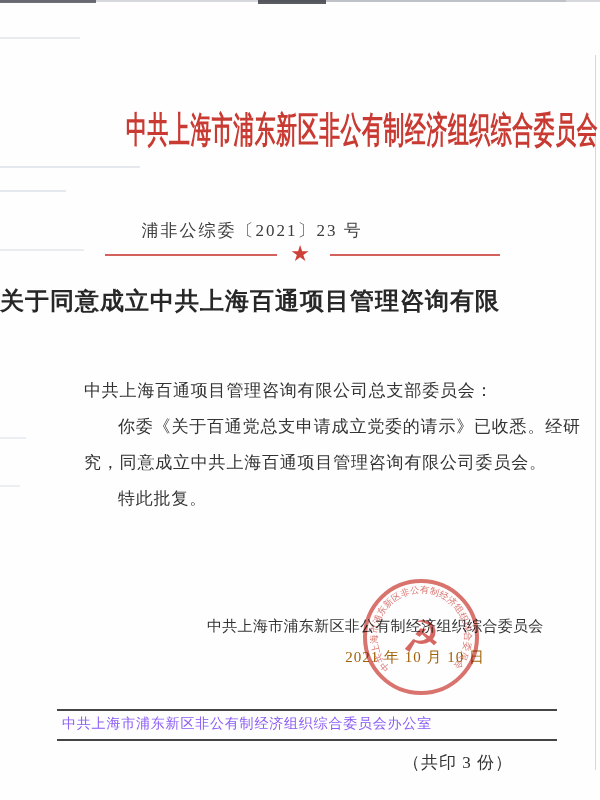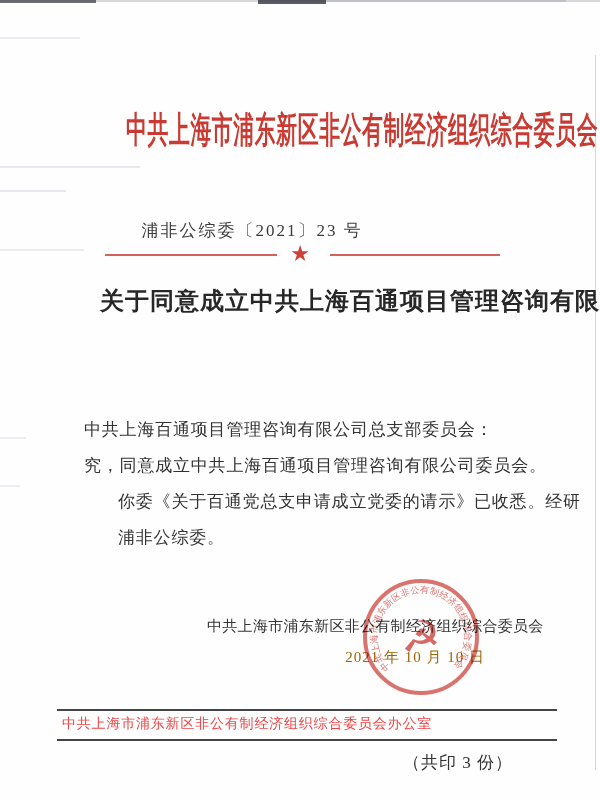--- a/index.html
+++ b/index.html
@@ -31,28 +31,28 @@
   .sep-line.left{left:105px;width:172px;}
   .sep-line.right{left:330px;width:170px;}
   .sep-star{
     position:absolute;top:-1px;left:0;width:600px;text-align:center;
     font-size:22px;color:#ce4138;line-height:26px;
     font-family:"DejaVu Sans",sans-serif;
   }
 
   
   .doc-title{
-    position:absolute;top:278px;left:0;width:600px;text-align:right;
+    position:absolute;top:278px;left:0;width:600px;text-align:left;
     font-size:24px;font-weight:bold;color:#272727;line-height:46px;
     letter-spacing:1px;
   }
 
   
   .body-text{
-    position:absolute;top:412px;left:84px;width:460px;
+    position:absolute;top:373px;left:84px;width:460px;
     font-size:17px;line-height:36px;color:#333;letter-spacing:0.8px;
   }
   .body-line{white-space:nowrap;}
   .body-line.indent{padding-left:34px;}
 
   
   .sig-org{
     position:absolute;top:617px;left:207px;white-space:nowrap;
     font-size:15px;color:#333;letter-spacing:0.3px;
   }
@@ -67,21 +67,21 @@
     opacity:0.82;mix-blend-mode:multiply;
   }
 
   
   .footer-rule{position:absolute;left:57px;width:500px;height:2px;background:#454545;}
   .footer-rule.r1{top:709px;}
   .footer-rule.r2{top:739px;}
   .footer-row{
     position:absolute;top:715px;left:62px;width:495px;
     display:flex;align-items:baseline;
-    font-size:14px;color:#ef4444;letter-spacing:0.8px;white-space:nowrap;
+    font-size:14px;color:#8b5cf6;letter-spacing:0.8px;white-space:nowrap;
   }
   .copies{
     position:absolute;top:751px;right:87px;
     font-size:17px;color:#333;letter-spacing:1px;
   }
 </style>
 </head>
 <body>
 
 <div class="artifact" style="left:0;top:0;width:600px;height:2px;background:#8d939c;opacity:.35;"></div>
@@ -105,23 +105,23 @@
   <div class="sep-star">★</div>
   <div class="sep-line right"></div>
 </div>
 
 <div class="doc-title">
   <div>关于同意成立中共上海百通项目管理咨询有限</div>
 </div>
 
 <div class="body-text">
   <div class="body-line">中共上海百通项目管理咨询有限公司总支部委员会：</div>
+  <div class="body-line indent">你委《关于百通党总支申请成立党委的请示》已收悉。经研</div>
   <div class="body-line">究，同意成立中共上海百通项目管理咨询有限公司委员会。</div>
-  <div class="body-line indent">你委《关于百通党总支申请成立党委的请示》已收悉。经研</div>
-  <div class="body-line indent">浦非公综委。</div>
+  <div class="body-line indent">特此批复。</div>
 </div>
 
 <div class="sig-org">中共上海市浦东新区非公有制经济组织综合委员会</div>
 <div class="sig-date">2021 年 10 月 10 日</div>
 
 <svg class="seal" viewBox="0 0 122 122">
   <defs>
     <path id="sealArc" d="M 30,92 A 44,44 0 1 1 92,92"></path>
   </defs>
   <circle cx="61" cy="61" r="56" fill="none" stroke="#d2544e" stroke-width="4"></circle>

